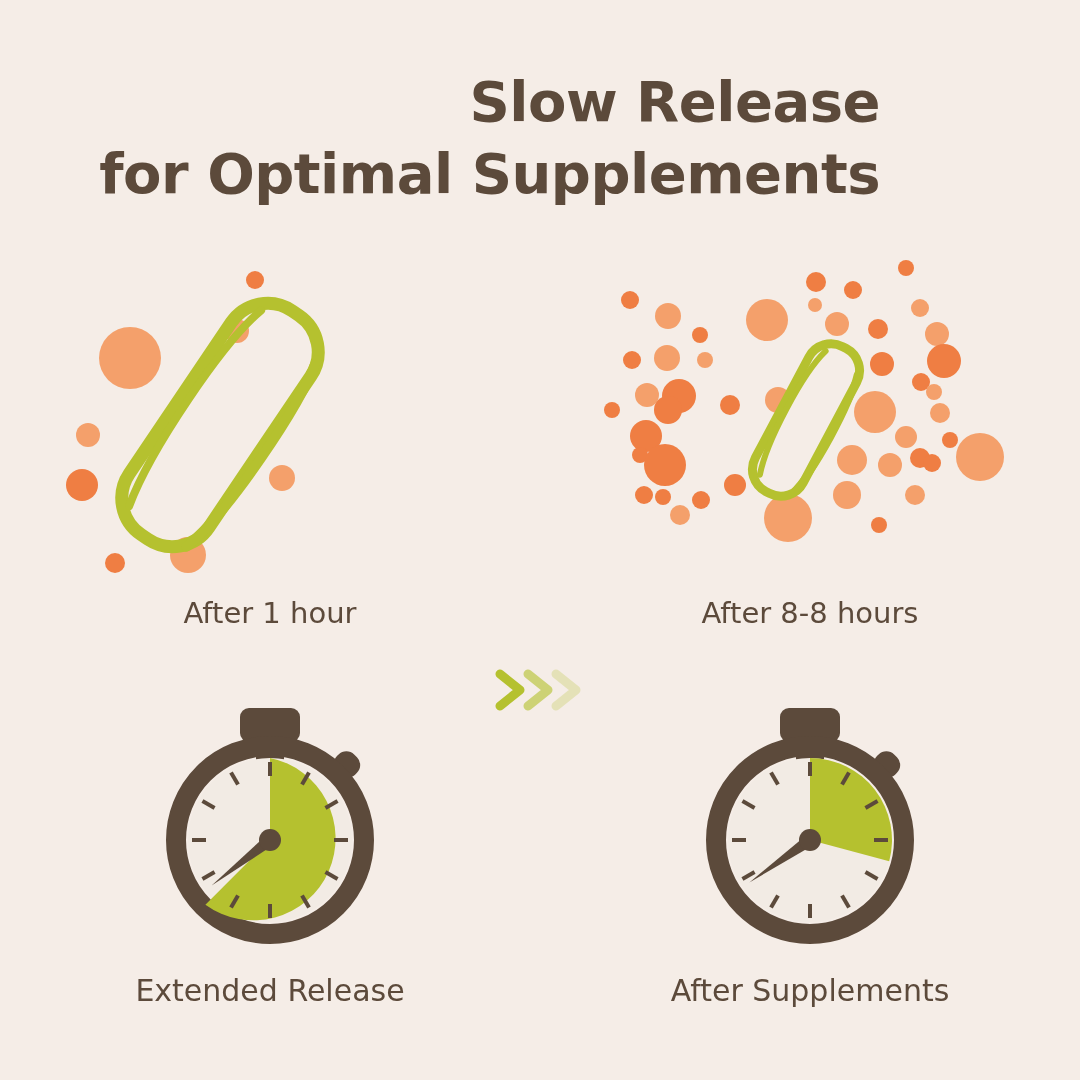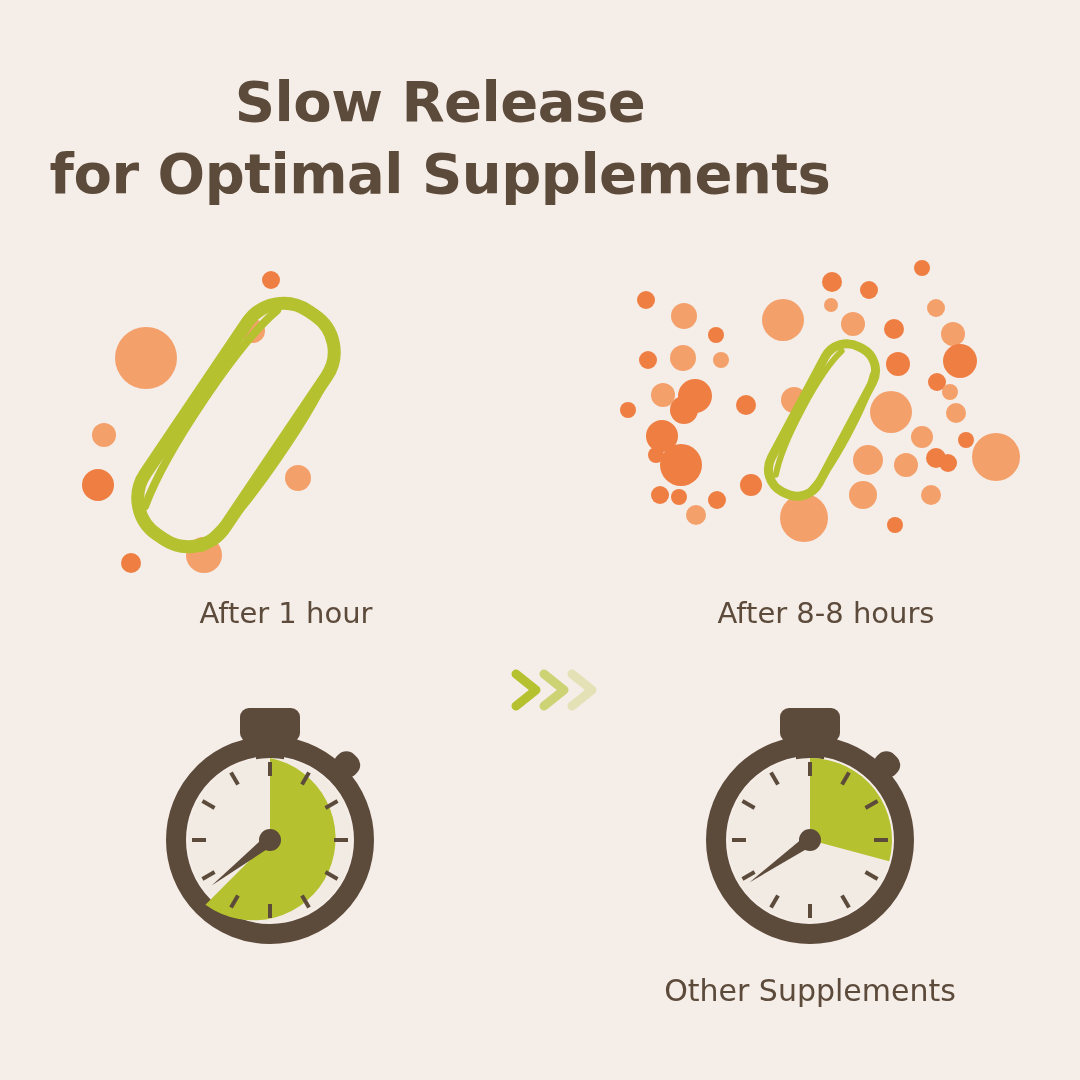--- a/index.html
+++ b/index.html
@@ -19,40 +19,39 @@
     overflow: hidden;
     box-sizing: border-box;
   }
 
   
   .title-block {
     position: absolute;
     left: 0;
     top: 66px;
     width: 880px;
-    text-align: center;
+    text-align: right;
   }
   .title-line {
     display: block;
     color: #5C4A3B;
     font-family: "DejaVu Sans", "Liberation Sans", sans-serif;
     font-weight: bold;
     font-size: 56px;
     line-height: 72px;
     letter-spacing: -0.5px;
   }
 
   
   .scene-row {
     position: absolute;
     left: 0;
     top: 250px;
     width: 904px;
     height: 420px;
-    margin-left: 16px;
   }
   .scene {
     position: absolute;
     top: 0;
     width: 400px;
     height: 420px;
   }
   .scene.left  { left: 70px; }
   .scene.right { left: 610px; }
 
@@ -279,20 +278,21 @@
             <line x1="110" y1="62" x2="110" y2="76" transform="rotate(300 110 140)"></line>
             <line x1="110" y1="62" x2="110" y2="76" transform="rotate(330 110 140)"></line>
           </g>
 
           <g transform="rotate(232 110 140)">
             <path d="M 104 140 L 110 66 L 116 140 Z" fill="#5C4A3B"></path>
           </g>
           <circle cx="110" cy="140" r="11" fill="#5C4A3B"></circle>
         </svg>
       </div>
+      <div class="watch-caption">Extended Release</div>
     </div>
 
     <div class="watch right">
       <div class="watch-art">
         <svg viewBox="0 0 220 250" xmlns="http://www.w3.org/2000/svg">
           <rect x="96" y="24" width="28" height="40" fill="#5C4A3B"></rect>
           <rect x="80" y="8" width="60" height="34" rx="9" ry="9" fill="#5C4A3B"></rect>
           <g transform="rotate(45 110 140)">
             <rect x="98" y="20" width="26" height="24" rx="11" ry="11" fill="#5C4A3B"></rect>
           </g>
@@ -313,17 +313,17 @@
             <line x1="110" y1="62" x2="110" y2="76" transform="rotate(270 110 140)"></line>
             <line x1="110" y1="62" x2="110" y2="76" transform="rotate(300 110 140)"></line>
             <line x1="110" y1="62" x2="110" y2="76" transform="rotate(330 110 140)"></line>
           </g>
           <g transform="rotate(235 110 140)">
             <path d="M 104 140 L 110 66 L 116 140 Z" fill="#5C4A3B"></path>
           </g>
           <circle cx="110" cy="140" r="11" fill="#5C4A3B"></circle>
         </svg>
       </div>
-      <div class="watch-caption">Other Supplements</div>
+      <div class="watch-caption">After Supplements</div>
     </div>
   </div>
 
 </div>
 
 </body></html>

